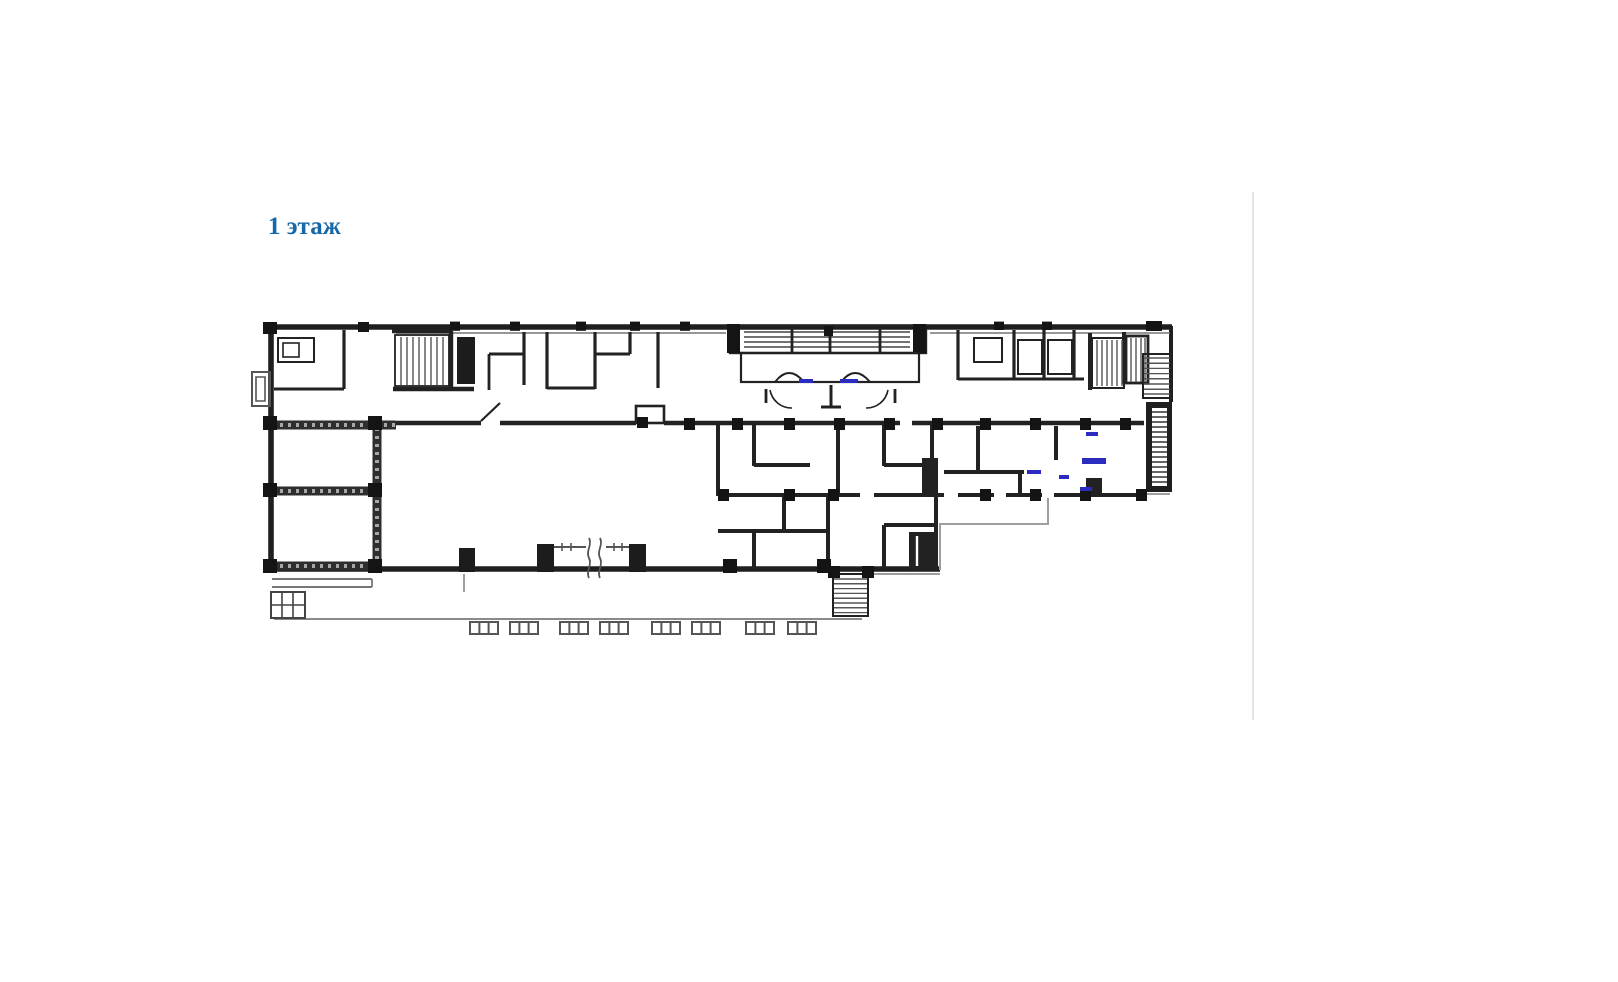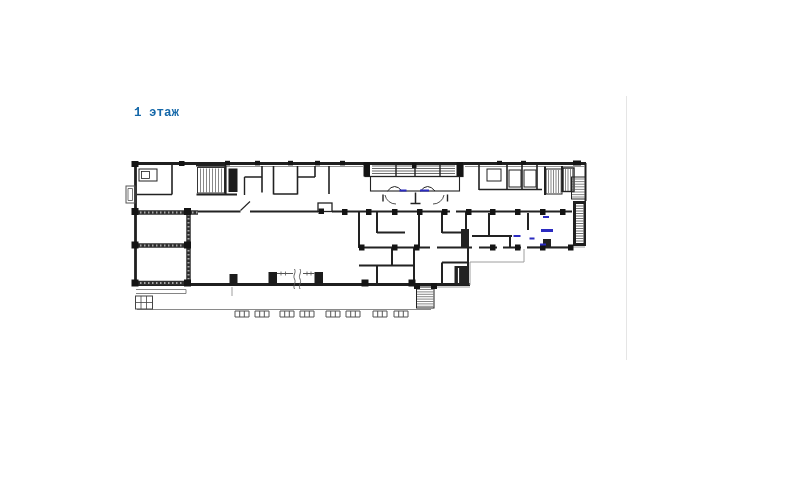--- a/index.html
+++ b/index.html
@@ -1,17 +1,17 @@
 <!DOCTYPE html>
 <html><head>
 <meta charset="utf-8">
 <style>
   html,body{margin:0;padding:0;background:#ffffff;}
   .stage{position:relative;width:809px;height:483px;background:#ffffff;overflow:hidden;
-         font-family:Liberation Mono, monospace;}
+         font-family:Liberation Serif, serif;}
   .floor-label{position:absolute;left:134px;top:106px;font-size:12.5px;line-height:14px;
                font-weight:bold;color:#1568a9;white-space:nowrap;}
   .plan-svg{position:absolute;left:0;top:0;width:809px;height:491px;}
   .col-divider{position:absolute;left:626px;top:96px;width:1px;height:264px;background:#e5e5e5;}
 </style>
 </head>
 <body>
 
 <div class="stage">
 

